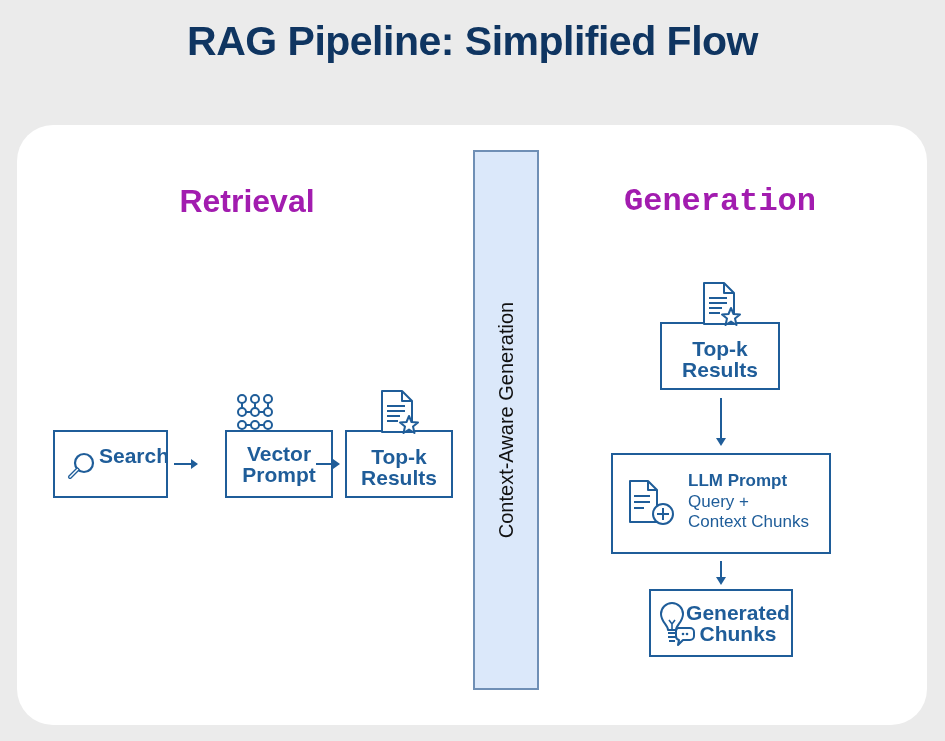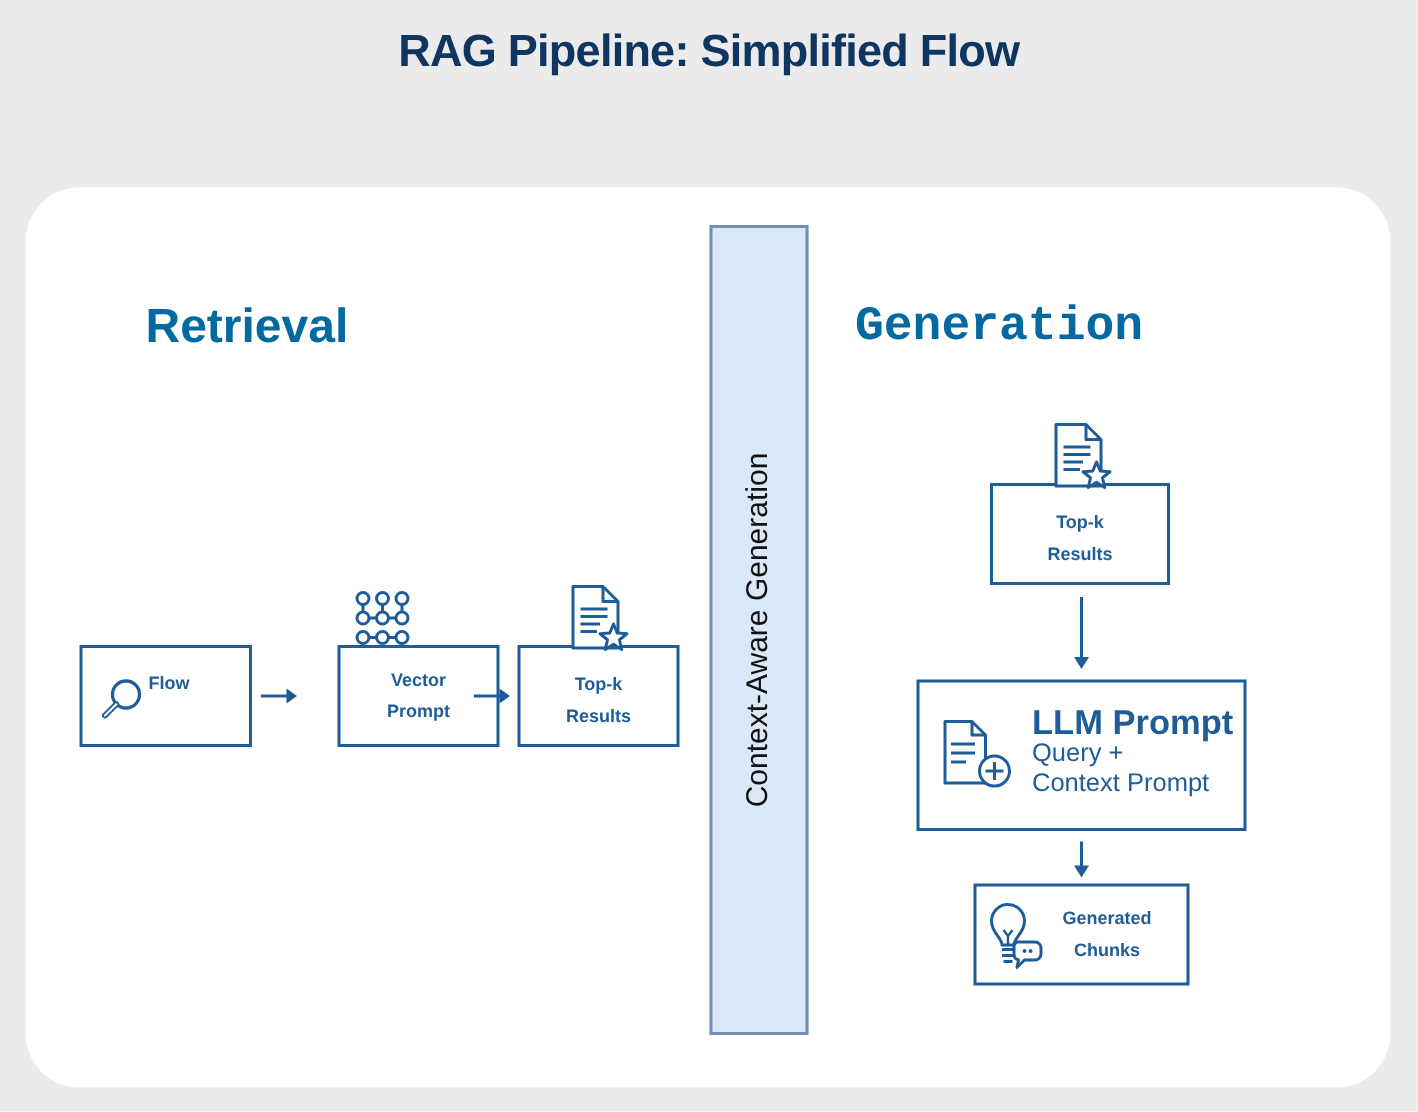--- a/index.html
+++ b/index.html
@@ -3,67 +3,67 @@
 <meta charset="utf-8">
 <style>
   html, body { margin: 0; padding: 0; }
   body {
     width: 945px; height: 741px; background: #ebebeb;
     position: relative; overflow: hidden;
     font-family: "Liberation Sans", "DejaVu Sans", sans-serif;
   }
   .title {
     position: absolute; left: 0; top: 18px; width: 945px; text-align: center;
-    font-size: 30px; font-weight: bold; color: #0f3561; letter-spacing: -0.5px;
+    font-size: 41px; font-weight: bold; color: #0f3561; letter-spacing: -0.5px;
   }
   .panel {
     position: absolute; left: 17px; top: 125px; width: 910px; height: 600px;
     background: #ffffff; border-radius: 36px;
   }
   .section-title {
-    position: absolute; font-size: 32px; font-weight: bold; color: #0369a1;
-    text-align: left; width: 300px; margin-top: 16px;
+    position: absolute; font-size: 32px; font-weight: bold; color: #a21caf;
+    text-align: center; width: 300px;
   }
   .box {
     position: absolute; border: 2px solid #1f5d99; background: #fff;
     box-sizing: border-box; color: #1f5d99;
-    font-weight: bold; font-size: 12px; line-height: 21px;
+    font-weight: bold; font-size: 21px; line-height: 21px;
     display: flex; align-items: center; justify-content: center; text-align: center;
   }
   .arrow { position: absolute; }
   .band {
     position: absolute; left: 473px; top: 150px; width: 66px; height: 540px;
     box-sizing: border-box; background: #dbe8fa; border: 2px solid #6f8fb5;
   }
   .band-label {
     position: absolute; left: 50%; top: 50%;
     transform: translate(-50%, -50%) rotate(-90deg);
     white-space: nowrap; font-size: 20px; color: #111; font-family: "Liberation Sans", sans-serif;
   }
   .icon { position: absolute; }
   .llm-text { position: absolute; left: 688px; top: 470px; color: #1f5d99; }
-  .llm-text .h { font-weight: bold; font-size: 23px; line-height: 22px; }
+  .llm-text .h { font-weight: bold; font-size: 17px; line-height: 22px; }
   .llm-text .s { font-size: 17px; line-height: 20px; }
 </style>
 </head>
 <body>
 
 <div class="title">RAG Pipeline: Simplified Flow</div>
 
 <div class="panel"></div>
 
 <div class="section-title" style="left:97px; top:183px;">Retrieval</div>
 
 <div class="box" style="left:53px; top:430px; width:115px; height:68px; justify-content:flex-start; align-items:flex-start;">
   <svg class="icon" style="left:10px; top:18px;" width="32" height="32" viewBox="0 0 32 32">
     <circle cx="19" cy="13" r="9" fill="none" stroke="#1f5d99" stroke-width="2.2"></circle>
     <line x1="12.5" y1="19.5" x2="5" y2="27" stroke="#1f5d99" stroke-width="4" stroke-linecap="round"></line>
     <line x1="12.5" y1="19.5" x2="5" y2="27" stroke="#fff" stroke-width="1.4" stroke-linecap="round"></line>
   </svg>
-  <span style="position:absolute; left:44px; top:13px;">Flow</span>
+  <span style="position:absolute; left:44px; top:13px;">Search</span>
 </div>
 
 <svg class="arrow" style="left:172px; top:456px;" width="28" height="16">
   <line x1="2" y1="8" x2="22" y2="8" stroke="#1f5d99" stroke-width="2"></line>
   <polygon points="26,8 19,3 19,13" fill="#1f5d99"></polygon>
 </svg>
 
 <svg class="icon" style="left:234px; top:392px;" width="42" height="40" viewBox="0 0 42 40">
   <g fill="none" stroke="#1f5d99" stroke-width="2">
     <circle cx="8" cy="7" r="4"></circle>
@@ -147,21 +147,21 @@
       <line x1="8" y1="24" x2="24" y2="24"></line>
       <line x1="8" y1="30" x2="18" y2="30"></line>
     </g>
   <circle cx="37" cy="36" r="10" fill="#fff" stroke="#1f5d99" stroke-width="2"></circle>
   <line x1="37" y1="30" x2="37" y2="42" stroke="#1f5d99" stroke-width="2"></line>
   <line x1="31" y1="36" x2="43" y2="36" stroke="#1f5d99" stroke-width="2"></line>
 </svg>
 <div class="llm-text">
   <div class="h">LLM Prompt</div>
   <div class="s">Query +</div>
-  <div class="s">Context Prompt</div>
+  <div class="s">Context Chunks</div>
 </div>
 
 <svg class="arrow" style="left:713px; top:559px;" width="16" height="28">
   <line x1="8" y1="2" x2="8" y2="20" stroke="#1f5d99" stroke-width="2"></line>
   <polygon points="8,26 3,18 13,18" fill="#1f5d99"></polygon>
 </svg>
 
 <div class="box" style="left:649px; top:589px; width:144px; height:68px; flex-direction:column; padding-left:34px;">
   <span>Generated</span>
   <span>Chunks</span>

